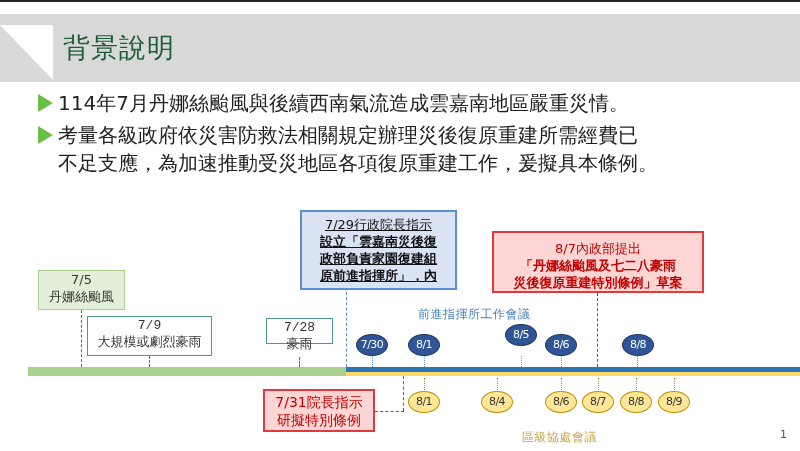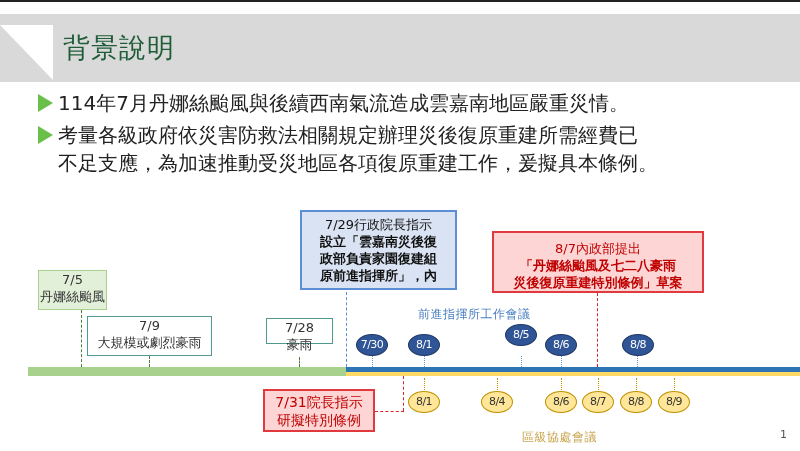--- a/index.html
+++ b/index.html
@@ -11,21 +11,21 @@
   .header-band { position: absolute; left: 0; top: 14px; width: 800px; height: 68px; background: #d9d9d9; }
   .header-tri { position: absolute; left: 0; top: 25px; width: 53px; height: 55px; }
   .header-title { position: absolute; left: 63px; top: 30px; font-size: 27px; font-weight: normal; color: #1e5d38; letter-spacing: 1px; }
 
   .bullet { position: absolute; left: 38px; font-size: 20px; color: #222; line-height: 28px; }
   .bullet .arrow { display: inline-block; width: 0; height: 0; border-top: 9px solid transparent; border-bottom: 9px solid transparent; border-left: 15px solid #6abf4b; margin-right: 5px; vertical-align: -2px; }
   .bullet .cont { display: block; padding-left: 20px; }
 
   .box { position: absolute; text-align: center; font-size: 13px; line-height: 17px; }
   .box-green { background: #e2efd9; border: 1.5px solid #a9d08e; color: #333; }
-  .box-white { background: #fff; border: 1.5px solid #4e9a8e; color: #333; }
+  .box-white { background: #fff; border: 1.5px solid #4e9a8e; color: #333; font-family: Liberation Mono, monospace; }
   .box-blue { background: #dae3f3; border: 2px solid #5b8ed4; color: #111; font-weight: bold; font-size: 13px; line-height: 17px; }
   .box-red { background: #fcd5d4; border: 2px solid #e0393e; color: #c00000; font-size: 13px; line-height: 17px; }
   .box-red .b { font-weight: bold; text-align: center; }
 
   .vline { position: absolute; width: 0; }
   .hline { position: absolute; height: 0; }
 
   .bar-green { position: absolute; left: 28px; top: 367px; width: 318px; height: 9px; background: #a9d18e; }
   .bar-blue { position: absolute; left: 346px; top: 367px; width: 454px; height: 5px; background: #2e75b6; }
   .bar-yellow { position: absolute; left: 346px; top: 372px; width: 454px; height: 4px; background: #ffd966; }
@@ -53,39 +53,39 @@
 </div>
 <div class="bullet" style="top:121px;">
   <span class="arrow"></span><span>考量各級政府依災害防救法相關規定辦理災後復原重建所需經費已</span>
   <span class="cont">不足支應，為加速推動受災地區各項復原重建工作，爰擬具本條例。</span>
 </div>
 
 <div class="bar-green"></div>
 <div class="bar-blue"></div>
 <div class="bar-yellow"></div>
 
-<div class="box box-green" style="left:38px; top:270px; width:69px; height:40px;">
+<div class="box box-green" style="left:38px; top:270px; width:87px; height:40px;">
   <div>7/5</div>
   <div>丹娜絲颱風</div>
 </div>
 <div class="vline" style="left:81px; top:310px; height:57px; border-left:1.5px dashed #4e7a3a;"></div>
 
 <div class="box box-white" style="left:87px; top:316px; width:125px; height:40px;">
   <div>7/9</div>
   <div>大規模或劇烈豪雨</div>
 </div>
 <div class="vline" style="left:149px; top:356px; height:11px; border-left:1.5px dashed #4e7a3a;"></div>
 
 <div class="box box-white" style="left:266px; top:318px; width:67px; height:26px;">
   <div>7/28</div>
   <div>豪雨</div>
 </div>
 <div class="vline" style="left:299px; top:357px; height:10px; border-left:1.5px dashed #4e7a3a;"></div>
 
-<div class="box box-blue" style="left:300px; top:210px; width:157px; height:80px; padding-top:4px;">
+<div class="box box-blue" style="left:300px; top:210px; width:157px; height:80px; padding-top:4px;text-decoration:underline;">
   <div style="font-weight:normal;">7/29行政院長指示</div>
   <div>設立「雲嘉南災後復</div>
   <div>政部負責家園復建組</div>
   <div>原前進指揮所」，內</div>
 </div>
 <div class="vline" style="left:346px; top:292px; height:75px; border-left:1.5px dashed #5b8ed4;"></div>
 
 <div class="box box-red" style="left:492px; top:231px; width:212px; height:62px; padding-top:7px;">
   <div>8/7內政部提出</div>
   <div class="b">「丹娜絲颱風及七二八豪雨</div>

